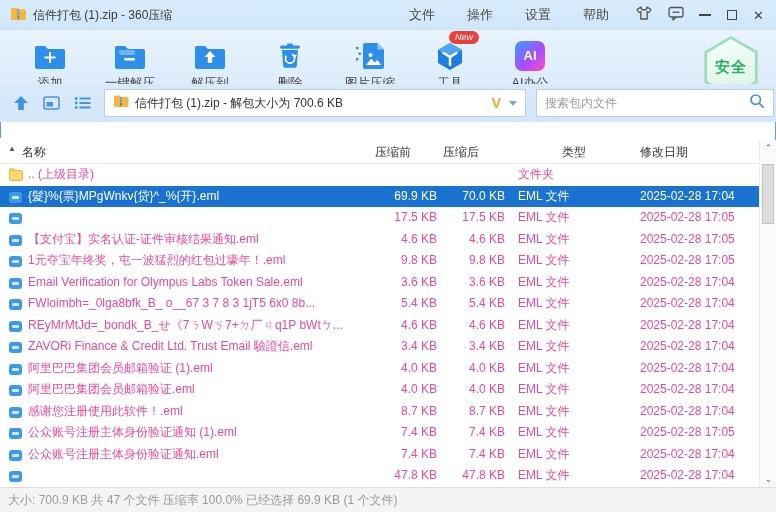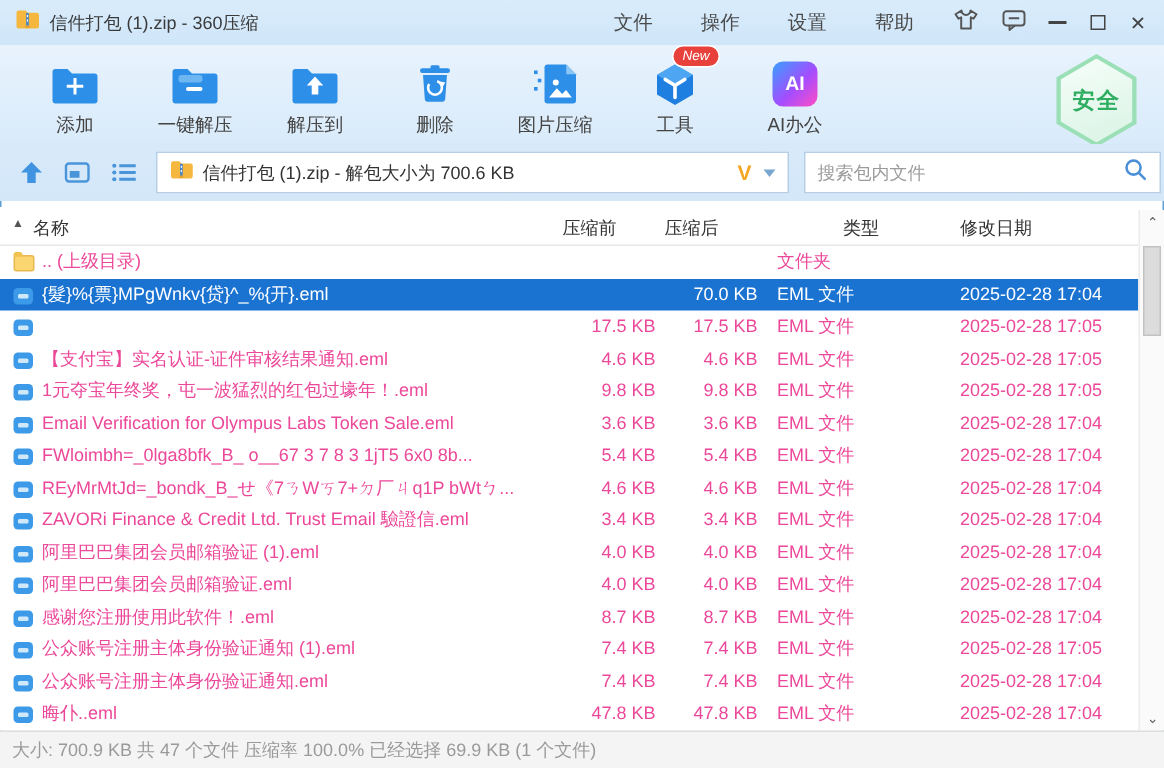--- a/index.html
+++ b/index.html
@@ -23,21 +23,21 @@
   .tool-btn { width:80px; display:flex; flex-direction:column; align-items:center; position:relative; cursor:default; }
   .tool-btn .ticon { height:32px; display:flex; align-items:flex-end; justify-content:center; }
   .tool-btn .tlabel { font-size:12.5px; color:#444; margin-top:4px; white-space:nowrap; }
   .new-badge { position:absolute; top:-9px; right:10px; background:#e8413c; color:#fff; font-size:9px; font-style:italic; padding:1px 6px 2px; border-radius:8px; border:1px solid #fff; }
   .ai-box { width:30px; height:30px; border-radius:7px; background:linear-gradient(135deg,#38a0ff 0%,#a44dff 55%,#ff4dc4 100%); color:#fff; font-weight:bold; font-size:13px; display:flex; align-items:center; justify-content:center; }
   .shield { position:absolute; right:16px; top:6px; width:58px; height:62px; clip-path:polygon(50% 0,96% 25%,96% 75%,50% 100%,4% 75%,4% 25%); background:#9adfb6; display:flex; }
   .shield-inner { flex:1; margin:3px; clip-path:polygon(50% 0,96% 25%,96% 75%,50% 100%,4% 75%,4% 25%); background:linear-gradient(160deg,#f6fefa,#d9f3e4); display:flex; align-items:center; justify-content:center;text-align:center; }
   .shield-inner span { color:#2fae62; font-size:15px; font-weight:bold; letter-spacing:1px; }
 
   
-  .navrow { position:absolute; top:96px; left:0; right:0; height:38px; background:linear-gradient(#d8eafa,#d3e7f9); display:flex; align-items:center; }
+  .navrow { position:absolute; top:84px; left:0; right:0; height:38px; background:linear-gradient(#d8eafa,#d3e7f9); display:flex; align-items:center; }
   .nav-ic { margin-left:12px; display:flex; align-items:center; }
   .addressbox { margin-left:12px; width:422px; height:28px; background:#fff; border:1px solid #b7cfe6; display:flex; align-items:center; padding:0 8px; }
   .addr-text { font-size:12px; color:#333; margin-left:6px; white-space:nowrap; overflow:hidden; flex:1; }
   .v-label { color:#f5a623; font-weight:bold; font-size:14px; margin-right:8px; }
   .caret-down { width:0; height:0; border-left:4px solid transparent; border-right:4px solid transparent; border-top:5px solid #7aa7d0; }
   .searchbox { margin-left:10px; width:238px; height:28px; background:#fff; border:1px solid #b7cfe6; display:flex; align-items:center; padding:0 8px; }
   .searchbox input { flex:1; border:none; outline:none; font-size:12px; color:#333; font-family:inherit; background:transparent; }
   .searchbox input::placeholder { color:#9b9b9b; }
 
   
@@ -261,20 +261,21 @@
         <span class="ficon icon-folder"></span>
         <span class="cell cell-name">.. (上级目录)</span>
         <span class="cell cell-before"></span>
         <span class="cell cell-after"></span>
         <span class="cell cell-type">文件夹</span>
         <span class="cell cell-date"></span>
       </div>
       <div class="row selected">
         <span class="ficon icon-eml"></span>
         <span class="cell cell-name">{髮}%{票}MPgWnkv{贷}^_%{开}.eml</span>
+        <span class="cell cell-before">69.9 KB</span>
         <span class="cell cell-after">70.0 KB</span>
         <span class="cell cell-type">EML 文件</span>
         <span class="cell cell-date">2025-02-28 17:04</span>
       </div>
       <div class="row">
         <span class="ficon icon-eml"></span>
         <span class="cell cell-before">17.5 KB</span>
         <span class="cell cell-after">17.5 KB</span>
         <span class="cell cell-type">EML 文件</span>
         <span class="cell cell-date">2025-02-28 17:05</span>
@@ -362,21 +363,20 @@
       <div class="row">
         <span class="ficon icon-eml"></span>
         <span class="cell cell-name">公众账号注册主体身份验证通知.eml</span>
         <span class="cell cell-before">7.4 KB</span>
         <span class="cell cell-after">7.4 KB</span>
         <span class="cell cell-type">EML 文件</span>
         <span class="cell cell-date">2025-02-28 17:04</span>
       </div>
       <div class="row">
         <span class="ficon icon-eml"></span>
-        <span class="cell cell-name">晦仆..eml</span>
         <span class="cell cell-before">47.8 KB</span>
         <span class="cell cell-after">47.8 KB</span>
         <span class="cell cell-type">EML 文件</span>
         <span class="cell cell-date">2025-02-28 17:04</span>
       </div>
     </div>
 
   <div class="scrollbar">
     <span class="sb-arrow sb-up">⌃</span>
     <span class="sb-thumb"></span>

